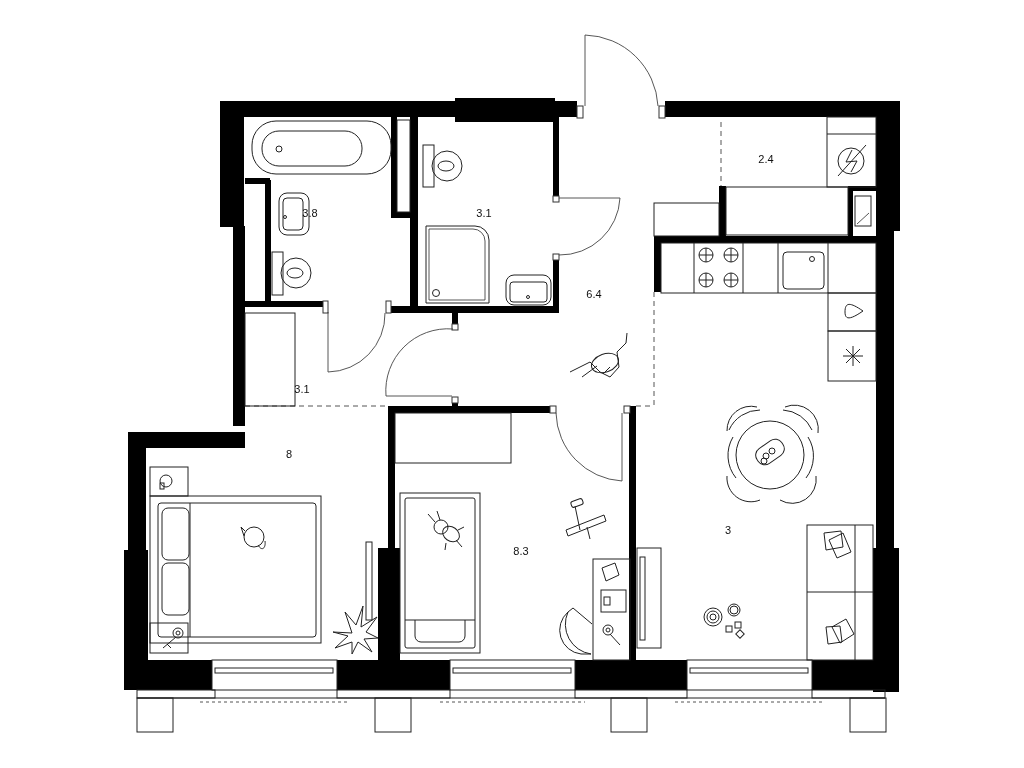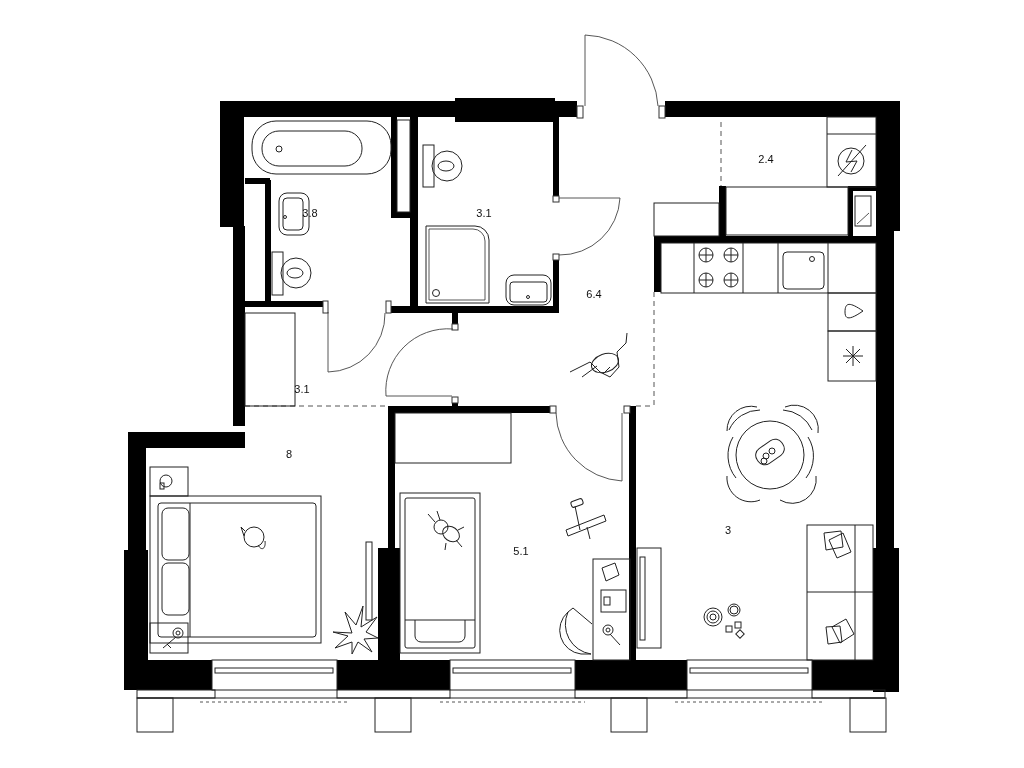--- a/index.html
+++ b/index.html
@@ -305,15 +305,15 @@
     <rect class="ln" x="850" y="698" width="36" height="34"></rect>
   </g>
 </svg>
 
 <div class="room-label" style="left:310px;top:213px;">3.8</div>
 <div class="room-label" style="left:484px;top:213px;">3.1</div>
 <div class="room-label" style="left:766px;top:159px;">2.4</div>
 <div class="room-label" style="left:594px;top:294px;text-align:center;">6.4</div>
 <div class="room-label" style="left:302px;top:389px;">3.1</div>
 <div class="room-label" style="left:289px;top:454px;">8</div>
-<div class="room-label" style="left:521px;top:551px;">5.1</div>
+<div class="room-label" style="left:521px;top:551px;">8.3</div>
 <div class="room-label" style="left:728px;top:530px;">3</div>
 </div>
 
 </body></html>

